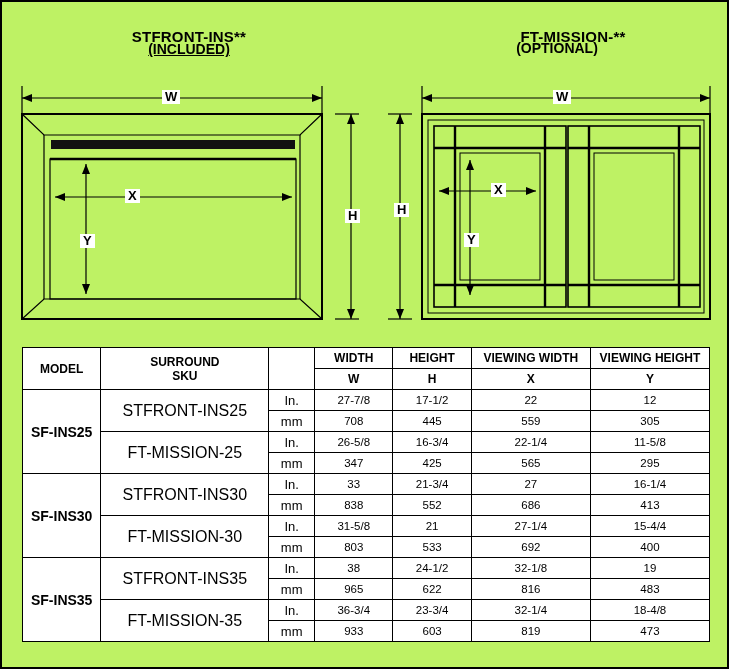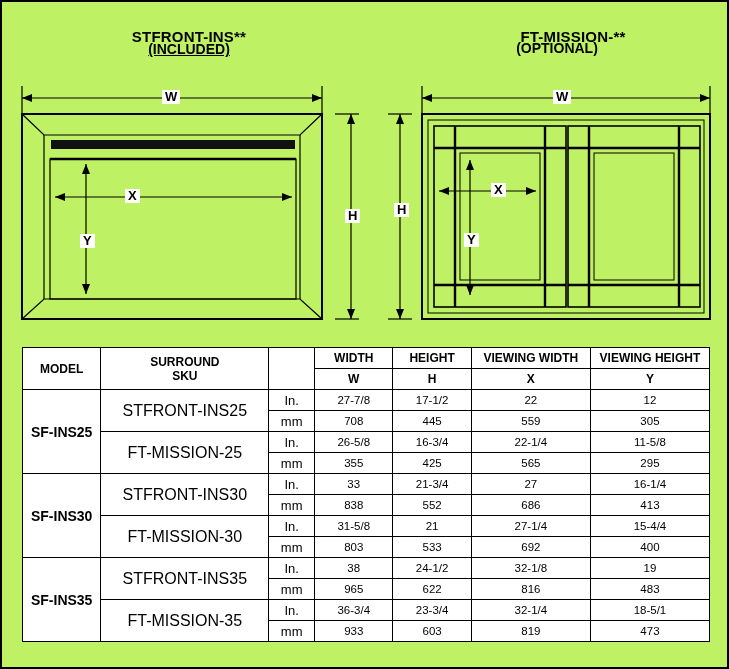--- a/index.html
+++ b/index.html
@@ -226,21 +226,21 @@
       <tr>
         <td class="sku-cell" rowspan="2">FT-MISSION-25</td>
         <td class="unit-cell">In.</td>
         <td>26-5/8</td>
         <td>16-3/4</td>
         <td>22-1/4</td>
         <td>11-5/8</td>
       </tr>
       <tr>
         <td class="unit-cell">mm</td>
-        <td>355</td>
+        <td>347</td>
         <td>425</td>
         <td>565</td>
         <td>295</td>
       </tr>
 
       <tr>
         <td class="model-cell" rowspan="4">SF-INS30</td>
         <td class="sku-cell" rowspan="2">STFRONT-INS30</td>
         <td class="unit-cell">In.</td>
         <td>33</td>
@@ -286,21 +286,21 @@
         <td>622</td>
         <td>816</td>
         <td>483</td>
       </tr>
       <tr>
         <td class="sku-cell" rowspan="2">FT-MISSION-35</td>
         <td class="unit-cell">In.</td>
         <td>36-3/4</td>
         <td>23-3/4</td>
         <td>32-1/4</td>
-        <td>18-5/1</td>
+        <td>18-4/8</td>
       </tr>
       <tr>
         <td class="unit-cell">mm</td>
         <td>933</td>
         <td>603</td>
         <td>819</td>
         <td>473</td>
       </tr>
     </tbody>
   </table>

